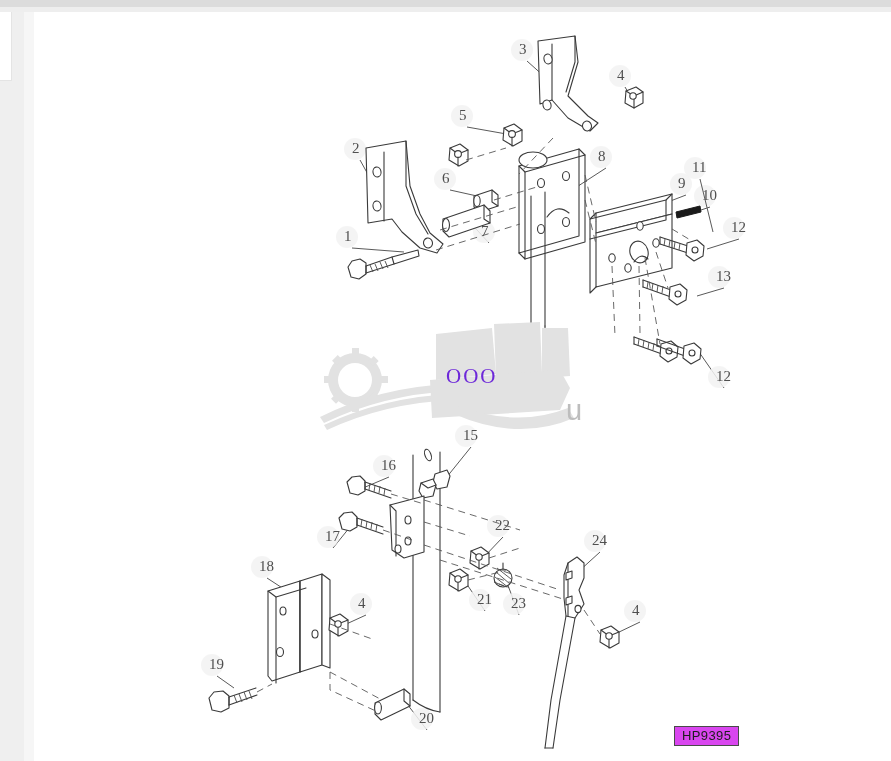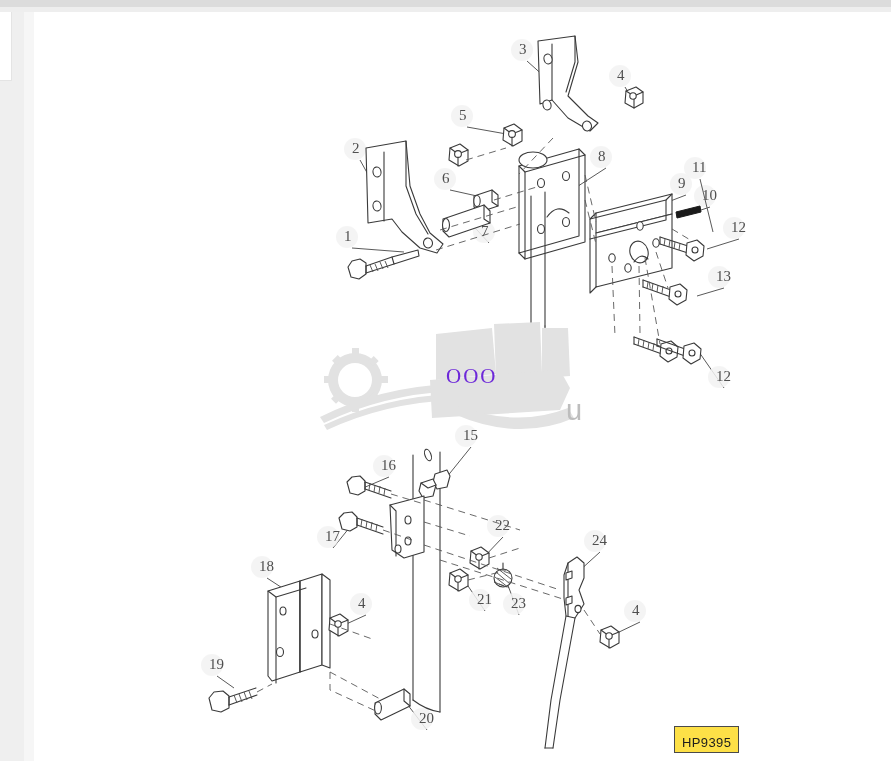--- a/index.html
+++ b/index.html
@@ -19,22 +19,22 @@
   #diagram{position:absolute;left:0;top:0;width:891px;height:761px;}
 
   
   .wm{position:absolute;left:318px;top:322px;width:300px;height:125px;pointer-events:none;}
   .wm-text{position:absolute;left:0;top:0;width:300px;height:125px;}
   .wm-ooo{position:absolute;left:128px;top:42px;font-size:21px;color:#6d28d9;letter-spacing:2px;font-family:"Liberation Serif",serif;}
   .wm-main{position:absolute;left:18px;top:56px;font-size:46px;color:#c9c9c9;font-family:"Liberation Serif",serif;letter-spacing:1px;font-weight:700;}
   .wm-u{position:absolute;left:248px;top:72px;font-size:29px;color:#bdbdbd;font-family:"Liberation Sans",sans-serif;}
 
   
-  .partno{position:absolute;left:674px;top:726px;border:1px solid #4a4a4a;background:#fde047;
-          padding:8px 7px 2px 7px;font-size:13px;color:#1d1d1d;font-family:"Liberation Sans",sans-serif;letter-spacing:.4px;}
+  .partno{position:absolute;left:674px;top:726px;border:1px solid #4a4a4a;background:#d946ef;
+          padding:1px 7px 2px 7px;font-size:13px;color:#1d1d1d;font-family:"Liberation Sans",sans-serif;letter-spacing:.4px;}
 </style>
 </head>
 <body>
 
 <div id="app">
 
   <div class="topbar"></div>
   <div class="topbar2"></div>
   <div class="gutter"></div>
   <div class="gutter-box"></div>

